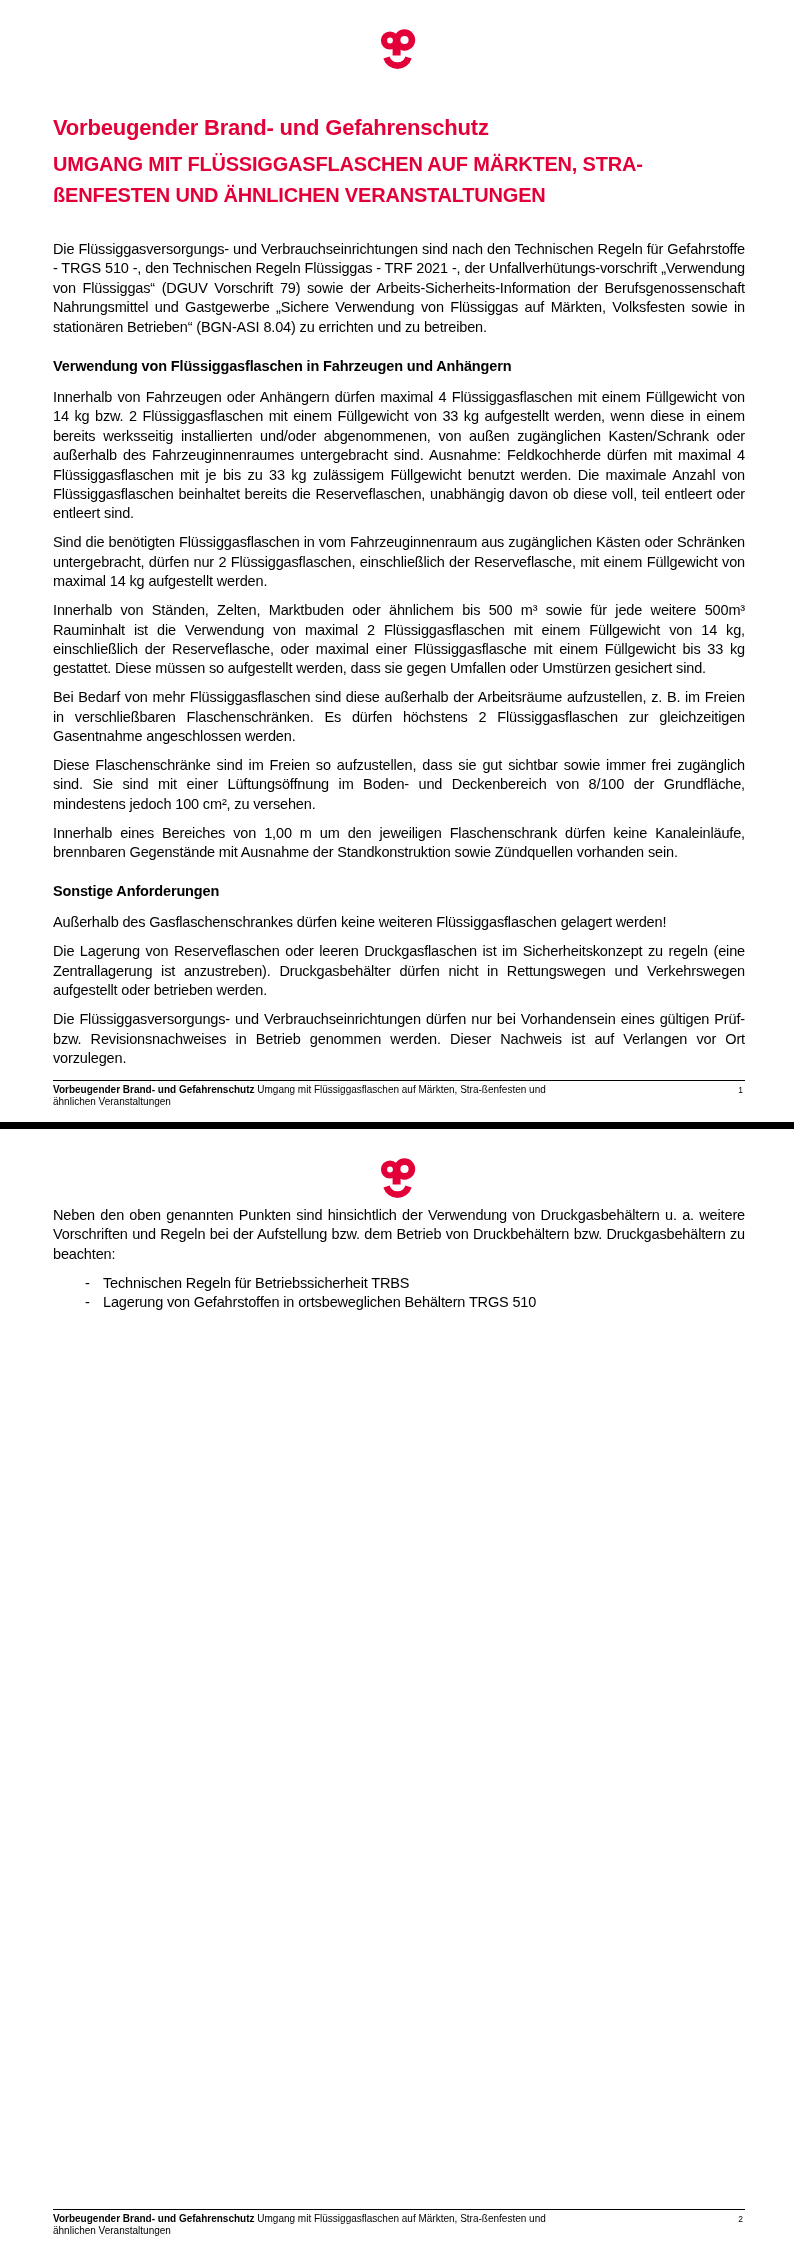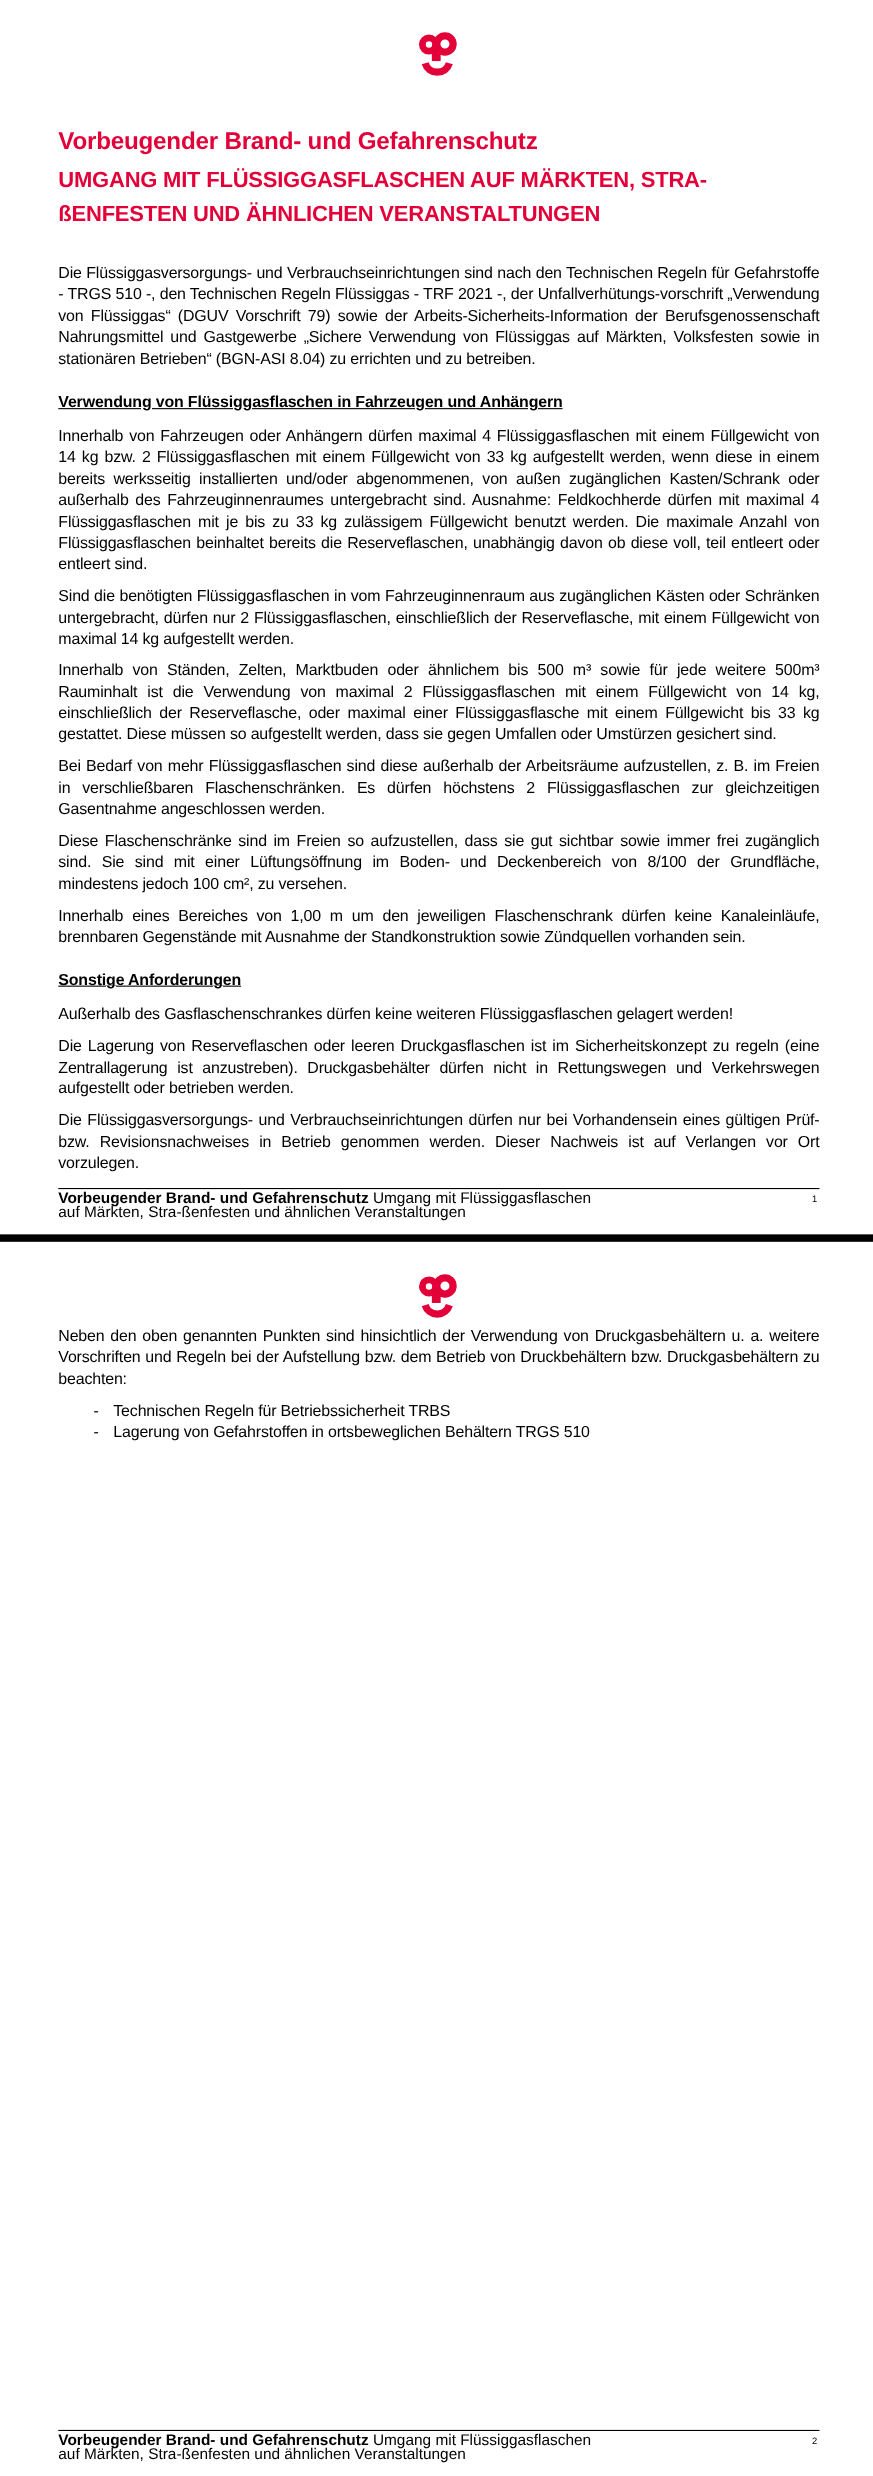--- a/index.html
+++ b/index.html
@@ -24,34 +24,33 @@
   .subtitle span { display:block; }
 
   p.body {
     font-size:14.5px; line-height:19.4px; letter-spacing:-0.15px;
     text-align:justify; margin:0 0 9.5px 0;
   }
   p.body.first { margin-top:29px; }
   h3.sec {
     font-size:14.5px; font-weight:bold; letter-spacing:-0.15px;
     margin:21px 0 14px 0;
-    text-decoration:underline;
   }
 
   .p2-par { margin-top:33px; }
   .dashlist { margin-top:5px; }
   .dashrow { display:flex; font-size:14.5px; line-height:19.5px; letter-spacing:-0.15px; }
   .dashrow .marker { width:18px; text-align:left; padding-left:32px; flex:0 0 auto; }
   .dashrow .itext { flex:1 1 auto; }
 
   .footer {
     position:absolute; left:53px; right:49px; bottom:15px;
     border-top:1px solid #000; padding-top:3px;
   }
-  .ftext { font-size:14px; line-height:11.5px; max-width:505px; }
+  .ftext { font-size:10px; line-height:11.5px; max-width:505px; }
   .ftext b { font-weight:bold; }
   .pnum { position:absolute; right:2px; top:4px; font-size:8.5px; }
 </style>
 </head>
 <body>
 
 <div class="doc">
 
   <section class="page">
     <div class="logo">

